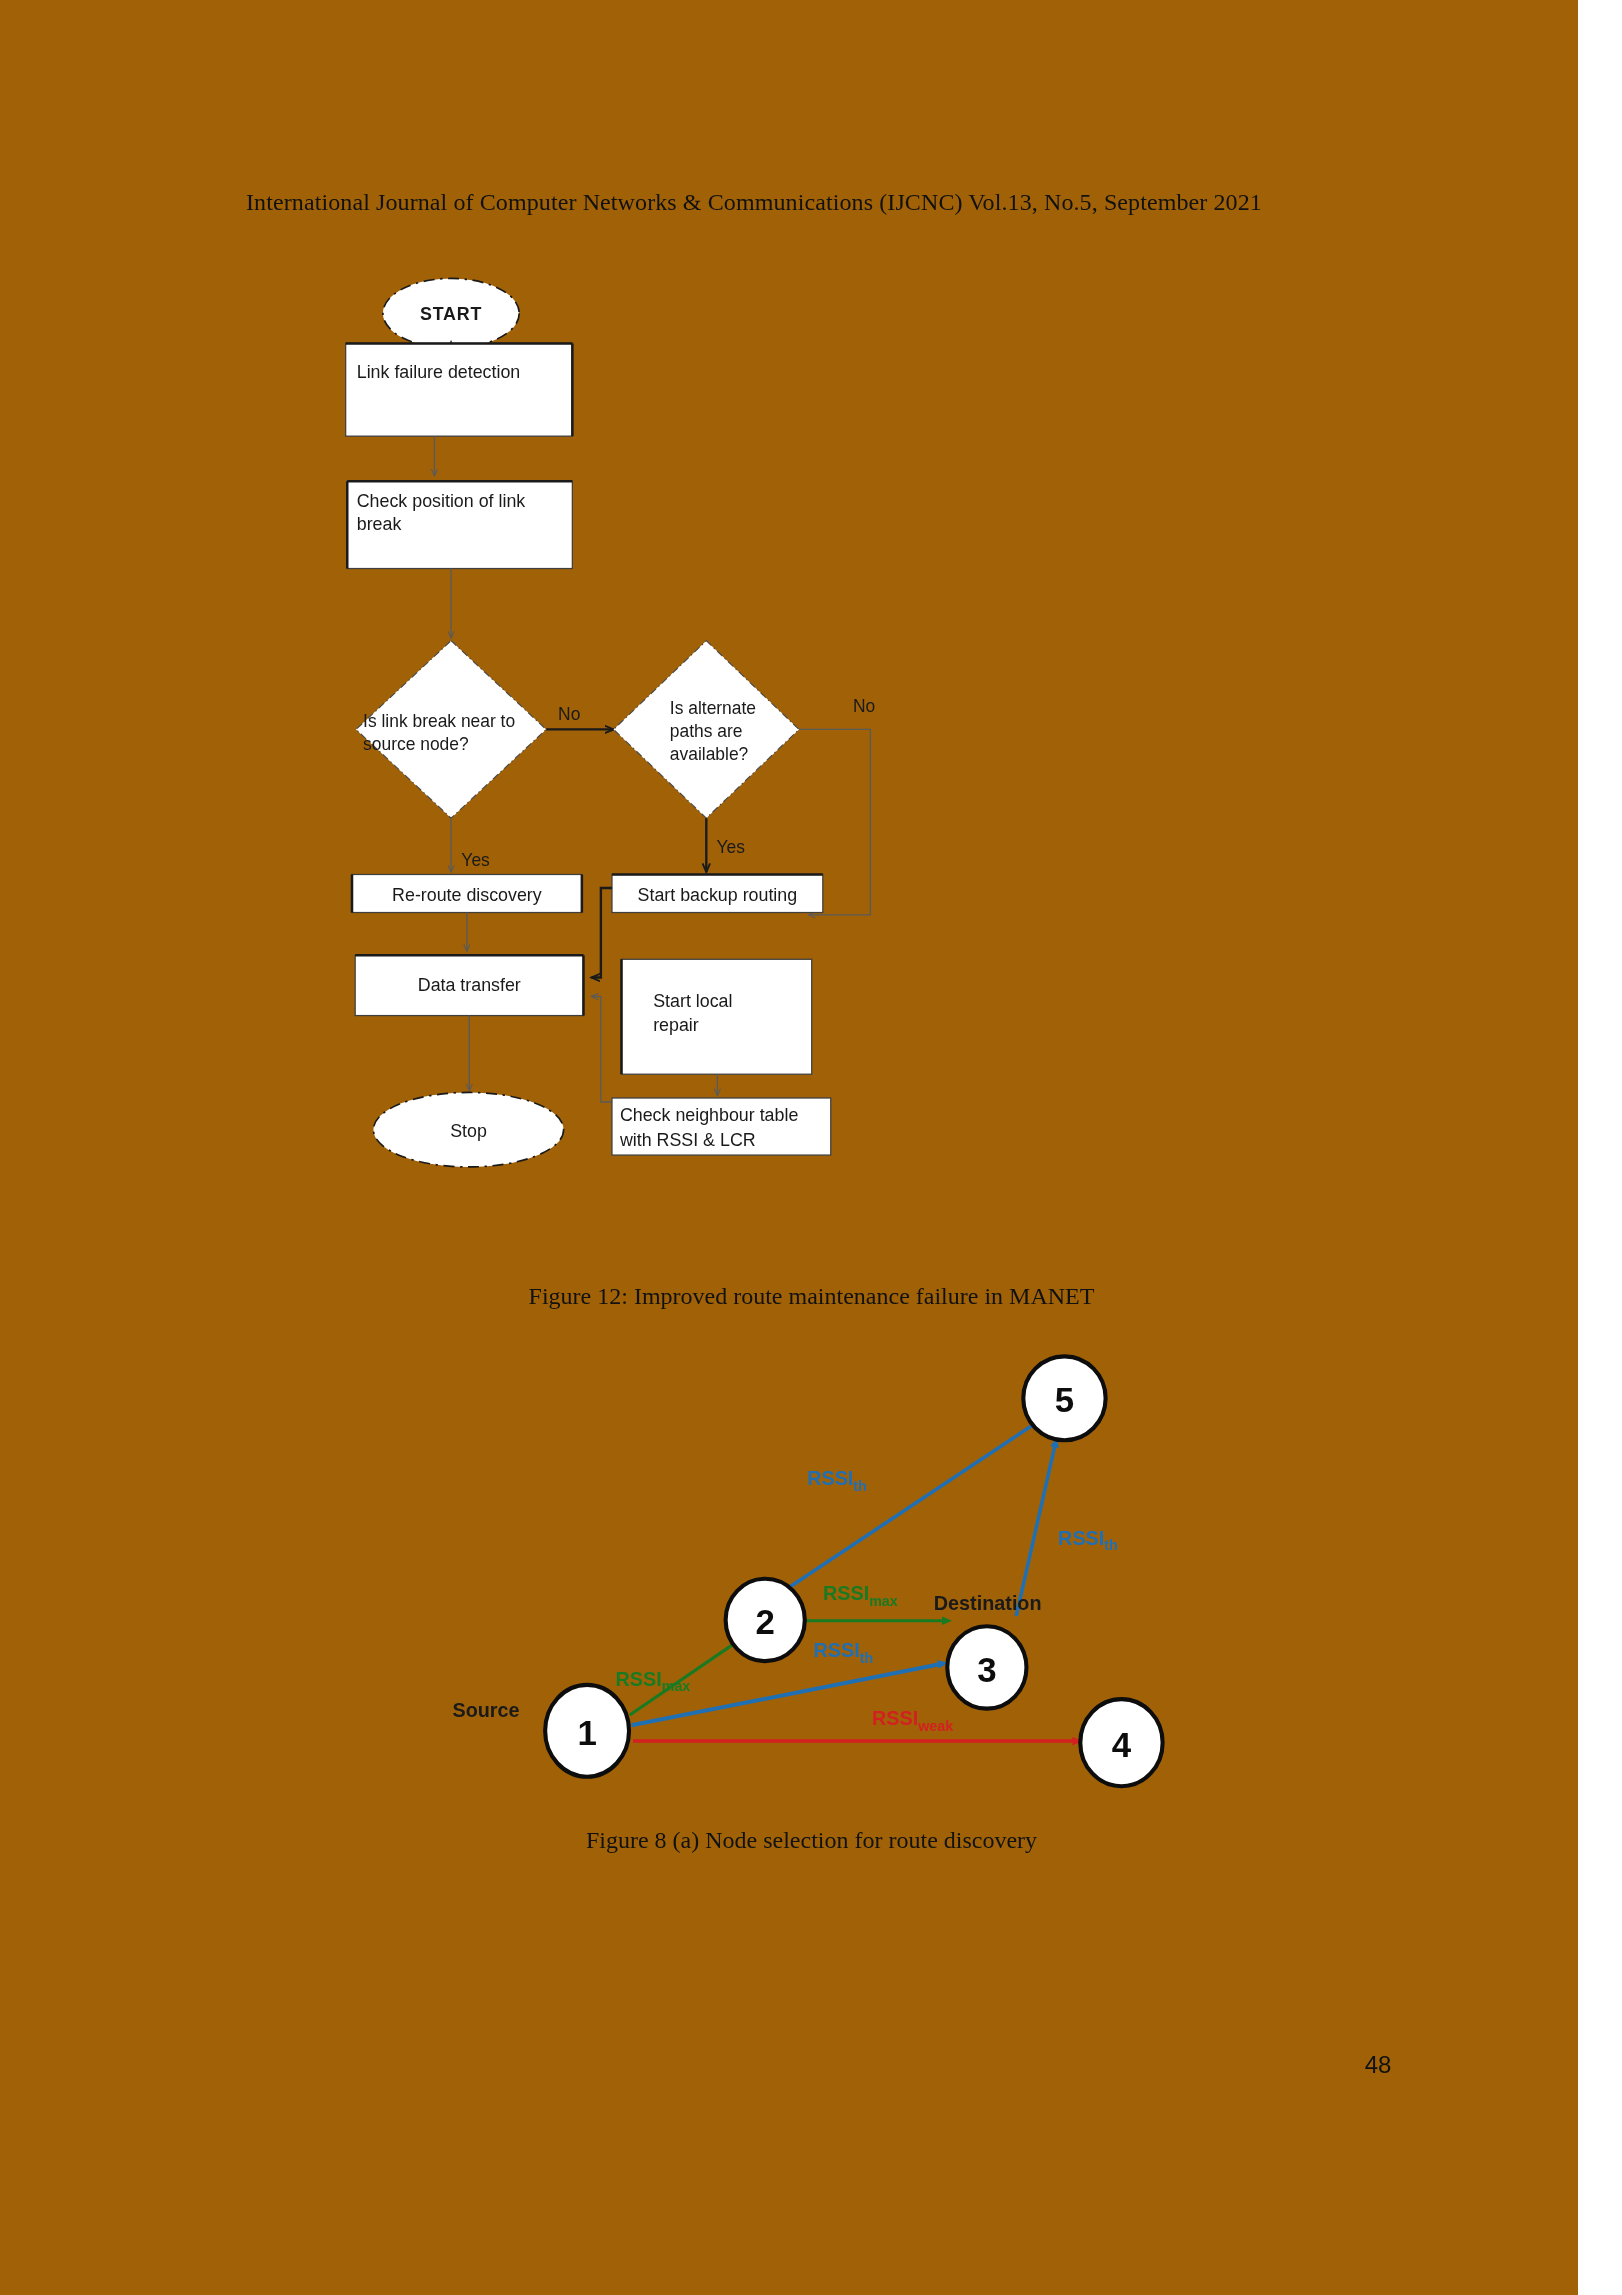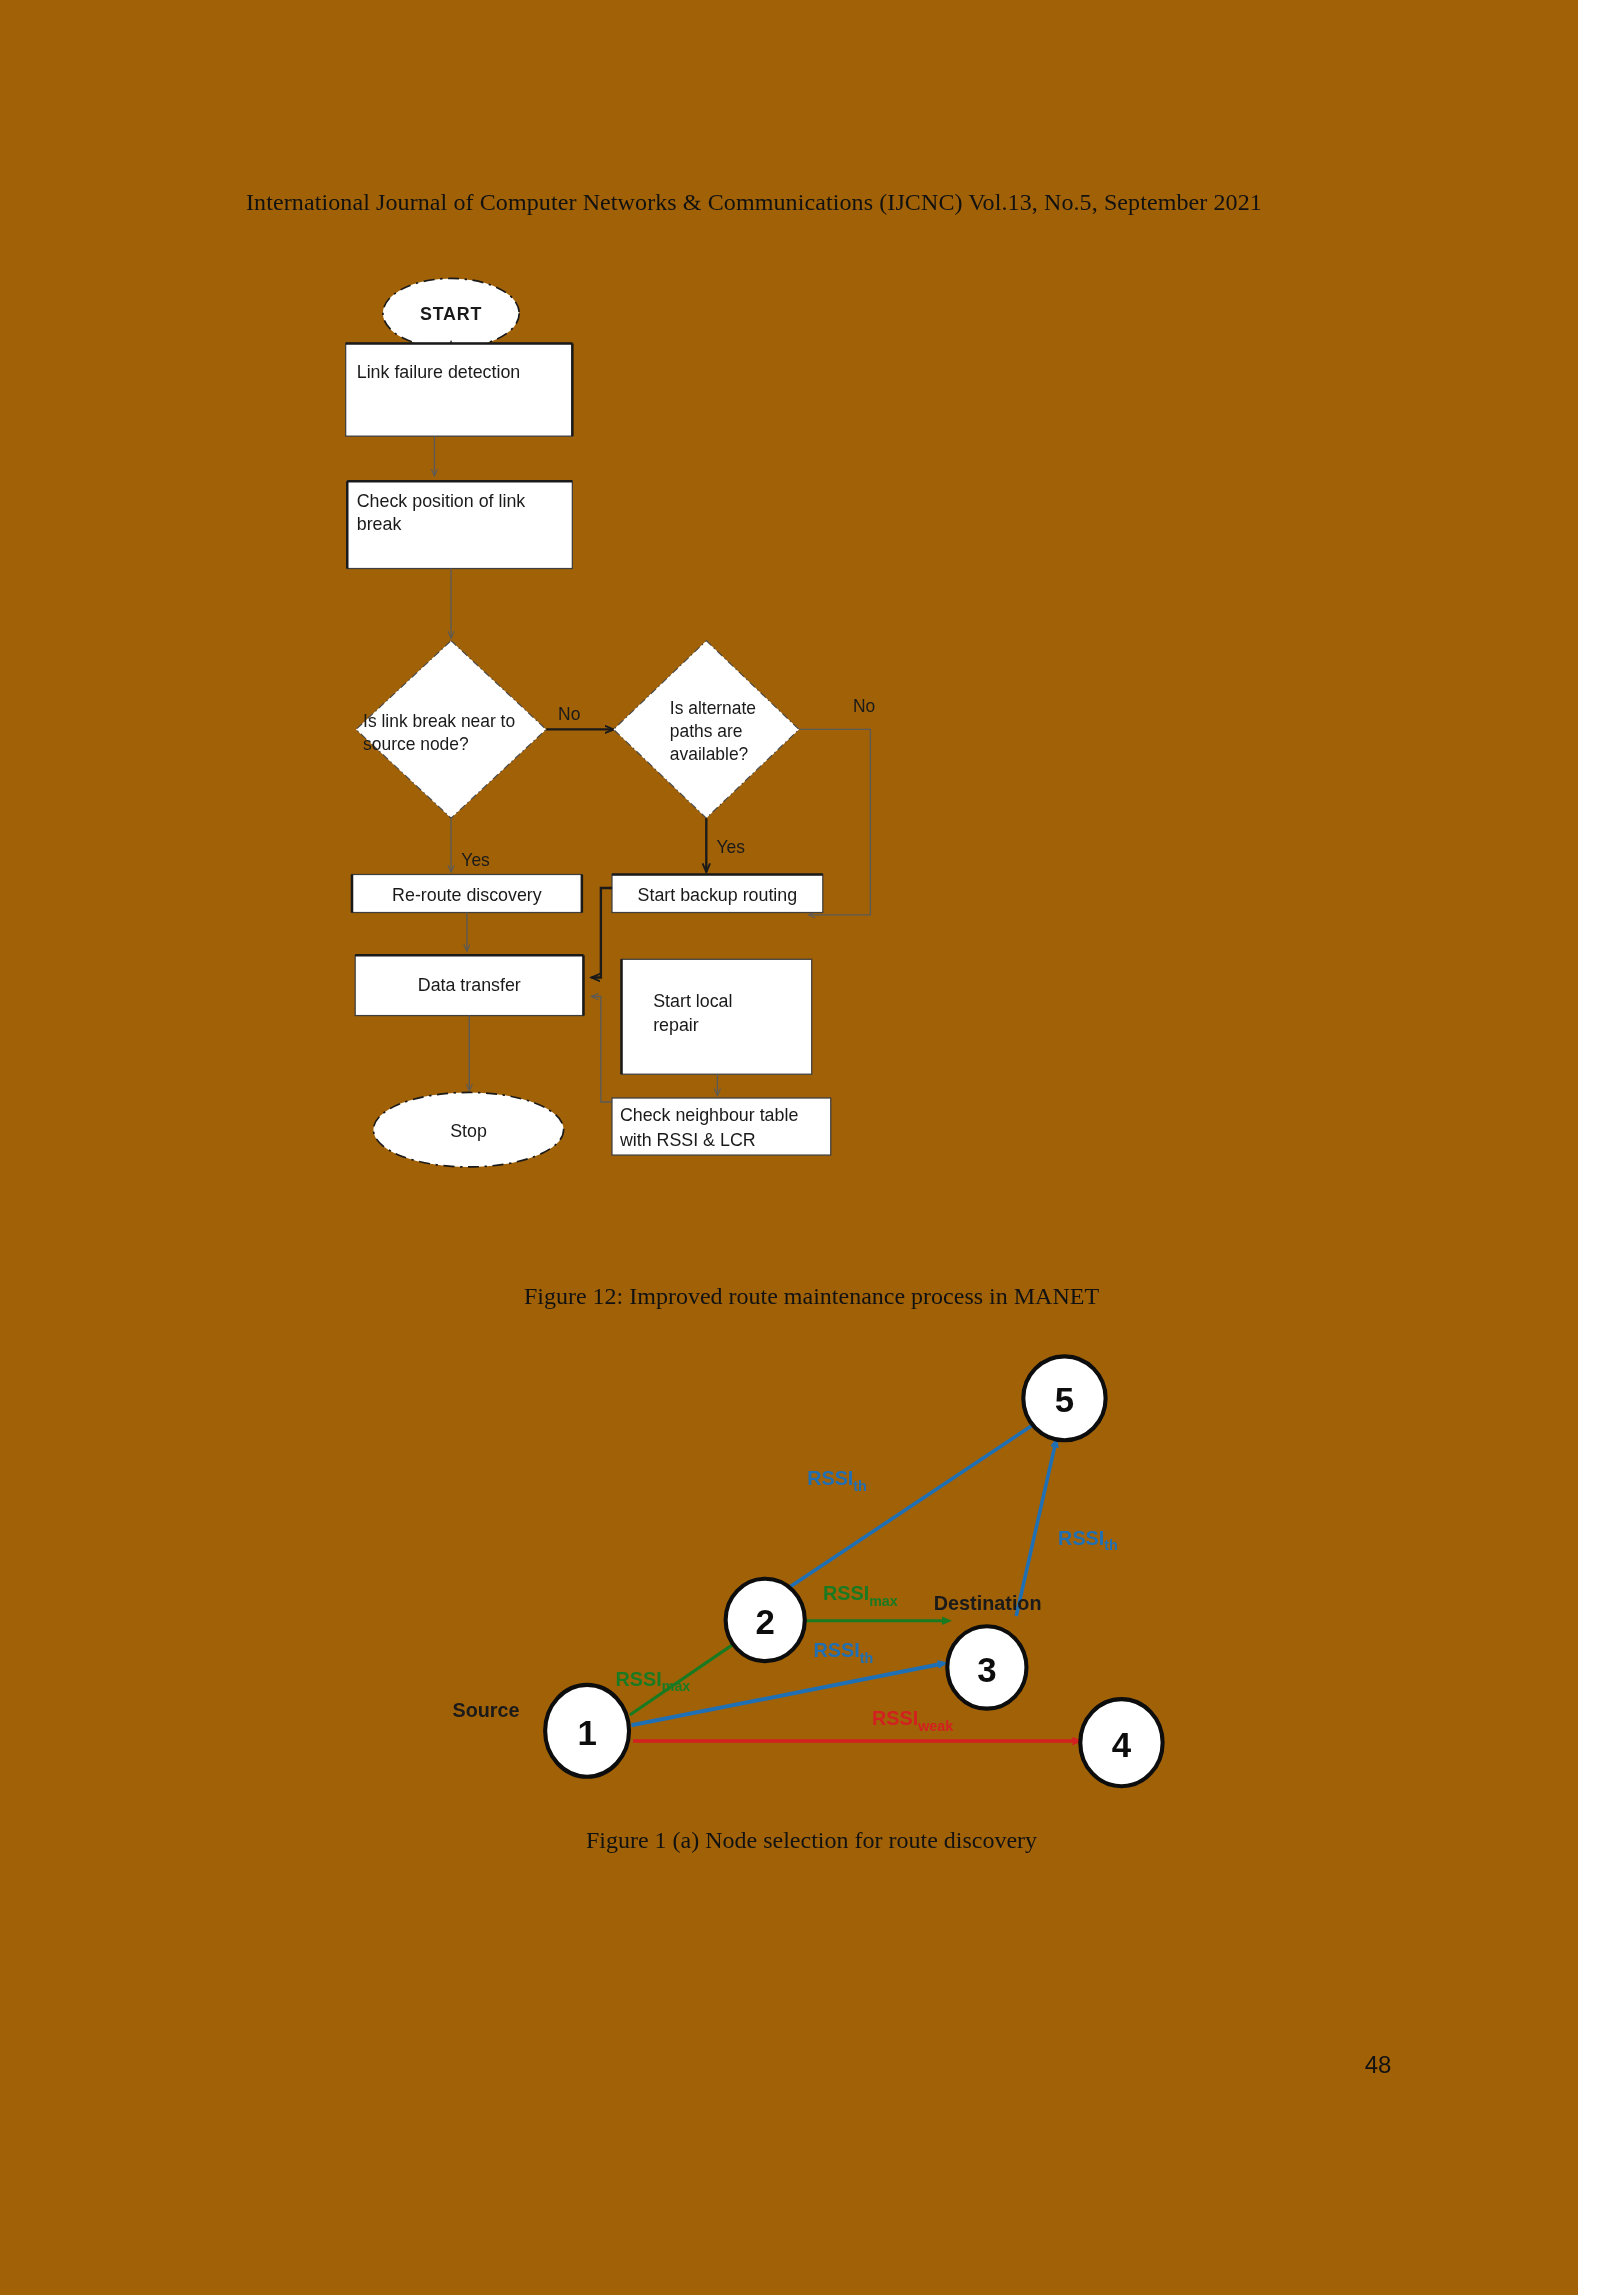--- a/index.html
+++ b/index.html
@@ -354,21 +354,21 @@
       <path class="fc-line" d="M206,981 L206,1076" marker-end="url(#arrThin)"></path>
 
       <g>
         <ellipse class="fc-oval" cx="205" cy="1125" rx="120" ry="47"></ellipse>
       </g>
       <text class="fc-text" x="205" y="1134" text-anchor="middle">Stop</text>
 
     </svg>
   </div>
 
-  <div class="caption" id="caption-12">Figure 12: Improved route maintenance process in MANET</div>
+  <div class="caption" id="caption-12">Figure 12: Improved route maintenance failure in MANET</div>
 
   <div id="figure-13">
     <svg width="777" height="475" viewBox="0 0 980 600" xmlns="http://www.w3.org/2000/svg">
       <defs>
         <marker id="arrGreen" markerWidth="16" markerHeight="16" refX="7" refY="5.5" orient="auto" markerUnits="userSpaceOnUse">
           <path d="M0,0 L13,5.5 L0,11 Z" fill="#1a7a22"></path>
         </marker>
         <marker id="arrBlue" markerWidth="16" markerHeight="16" refX="7" refY="5.5" orient="auto" markerUnits="userSpaceOnUse">
           <path d="M0,0 L13,5.5 L0,11 Z" fill="#1f6fb5"></path>
         </marker>
@@ -437,18 +437,18 @@
         <tspan>RSSI</tspan><tspan class="sub" dy="7">th</tspan>
       </text>
 
       <text class="edge-label" x="458" y="195" fill="#1f6fb5">
         <tspan>RSSI</tspan><tspan class="sub" dy="7">th</tspan>
       </text>
 
     </svg>
   </div>
 
-  <div class="caption" id="caption-13">Figure 1 (a) Node selection for route discovery</div>
+  <div class="caption" id="caption-13">Figure 8 (a) Node selection for route discovery</div>
 
   <div class="page-number">48</div>
 
 </div>
 
 
 </body></html>

